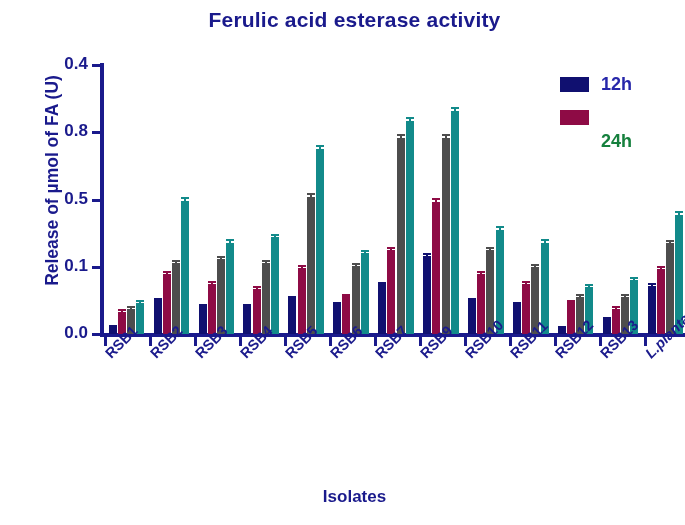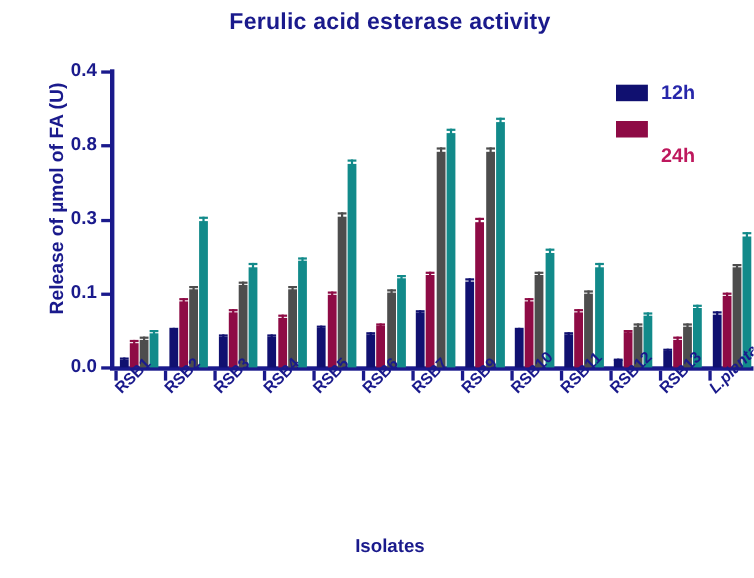--- a/index.html
+++ b/index.html
@@ -174,21 +174,21 @@
 
   <div id="y-axis-line"></div>
   <div id="x-axis-line"></div>
 
   <div id="y-ticks-layer">
       <div class="y-tick" style="top: 333px;"></div>
       <div class="y-tick-label-wrap" style="top: 323px;">0.0</div>
       <div class="y-tick" style="top: 265.75px;"></div>
       <div class="y-tick-label-wrap" style="top: 255.75px;">0.1</div>
       <div class="y-tick" style="top: 198.5px;"></div>
-      <div class="y-tick-label-wrap" style="top: 188.5px;">0.3</div>
+      <div class="y-tick-label-wrap" style="top: 188.5px;">0.5</div>
       <div class="y-tick" style="top: 131.25px;"></div>
       <div class="y-tick-label-wrap" style="top: 121.25px;">0.8</div>
       <div class="y-tick" style="top: 64px;"></div>
       <div class="y-tick-label-wrap" style="top: 54px;">0.4</div>
     </div>
   <div id="x-ticks-layer">
       <div class="x-tick" style="left: 92.4615px;"></div>
       <div class="x-tick" style="left: 137.385px;"></div>
       <div class="x-tick" style="left: 182.308px;"></div>
       <div class="x-tick" style="left: 227.231px;"></div>
@@ -380,17 +380,17 @@
 
   <div id="x-axis-title">Isolates</div>
 
   <div id="legend">
       <div class="legend-row">
         <div class="legend-swatch" style="background: rgb(16, 16, 112);"></div>
         <div class="legend-label" style="color: rgb(39, 39, 170);">12h</div>
       </div>
       <div class="legend-row">
         <div class="legend-swatch" style="background: rgb(142, 11, 69);"></div>
-        <div class="legend-label" style="color: #be185d; margin-top: 48px;">24h</div>
+        <div class="legend-label" style="color: #15803d; margin-top: 48px;">24h</div>
       </div>
     </div>
 
 </div>
 
 </body></html>

